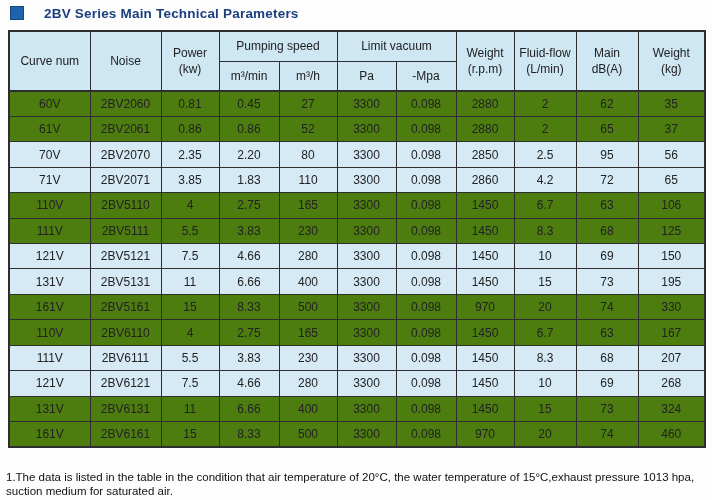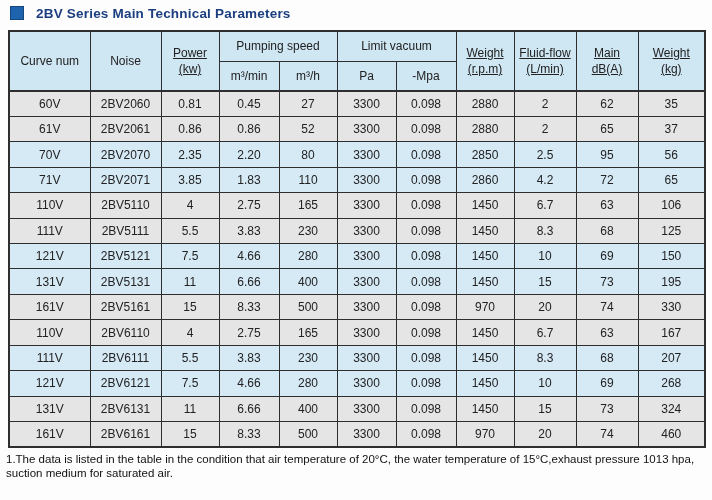--- a/index.html
+++ b/index.html
@@ -13,21 +13,21 @@
   *{box-sizing:border-box;margin:0;padding:0;}
   html,body{width:712px;height:500px;overflow:hidden;}
   body{
     background:#fdfdfd;
     font-family:"Liberation Sans","DejaVu Sans",sans-serif;
     color:var(--cell-text);
     position:relative;
   }
   .title-bar{
     position:absolute;left:10px;top:6px;
-    display:flex;gap:12px;
+    display:flex;gap:20px;
   }
   .title-square{
     width:14px;height:14px;
     background:var(--accent-square);
     border:1px solid #14477d;
     flex:0 0 auto;
   }
   .page-title{
     font-size:13.5px;font-weight:bold;color:var(--title-text);
     letter-spacing:0.2px;
@@ -42,28 +42,28 @@
     border:1px solid var(--border);
     text-align:center;vertical-align:middle;
     font-weight:normal;color:var(--cell-text);
     padding:0 2px;overflow:hidden;
   }
   .params-table{border:2px solid var(--border);}
   .params-table thead th{background:var(--header-bg);}
   .params-table thead tr{height:30px;}
   .params-table thead tr.subhead th{border-top-width:1px;}
   .params-table thead{border-bottom:2px solid var(--border);}
-  .params-table tbody tr{height:25px;background:#e5e5e5;}
+  .params-table tbody tr{height:25px;background:#4d7c0f;}
   .params-table tbody tr.stripe{background:var(--stripe-bg);}
-  .two-line span{display:block;line-height:1.35;text-decoration:underline;}
+  .two-line span{display:block;line-height:1.35;}
   .notes{
     position:absolute;left:6px;top:453px;width:702px;
     font-size:11.5px;line-height:1.18;color:#111111;
   }
-  .notes .note{margin-bottom:4px;}
+  .notes .note{margin-bottom:4px;margin-top:18px;}
 </style>
 </head>
 <body>
 
 <div class="title-bar">
   <div class="title-square"></div>
   <div class="page-title">2BV Series Main Technical Parameters</div>
 </div>
 
 <table class="params-table">

